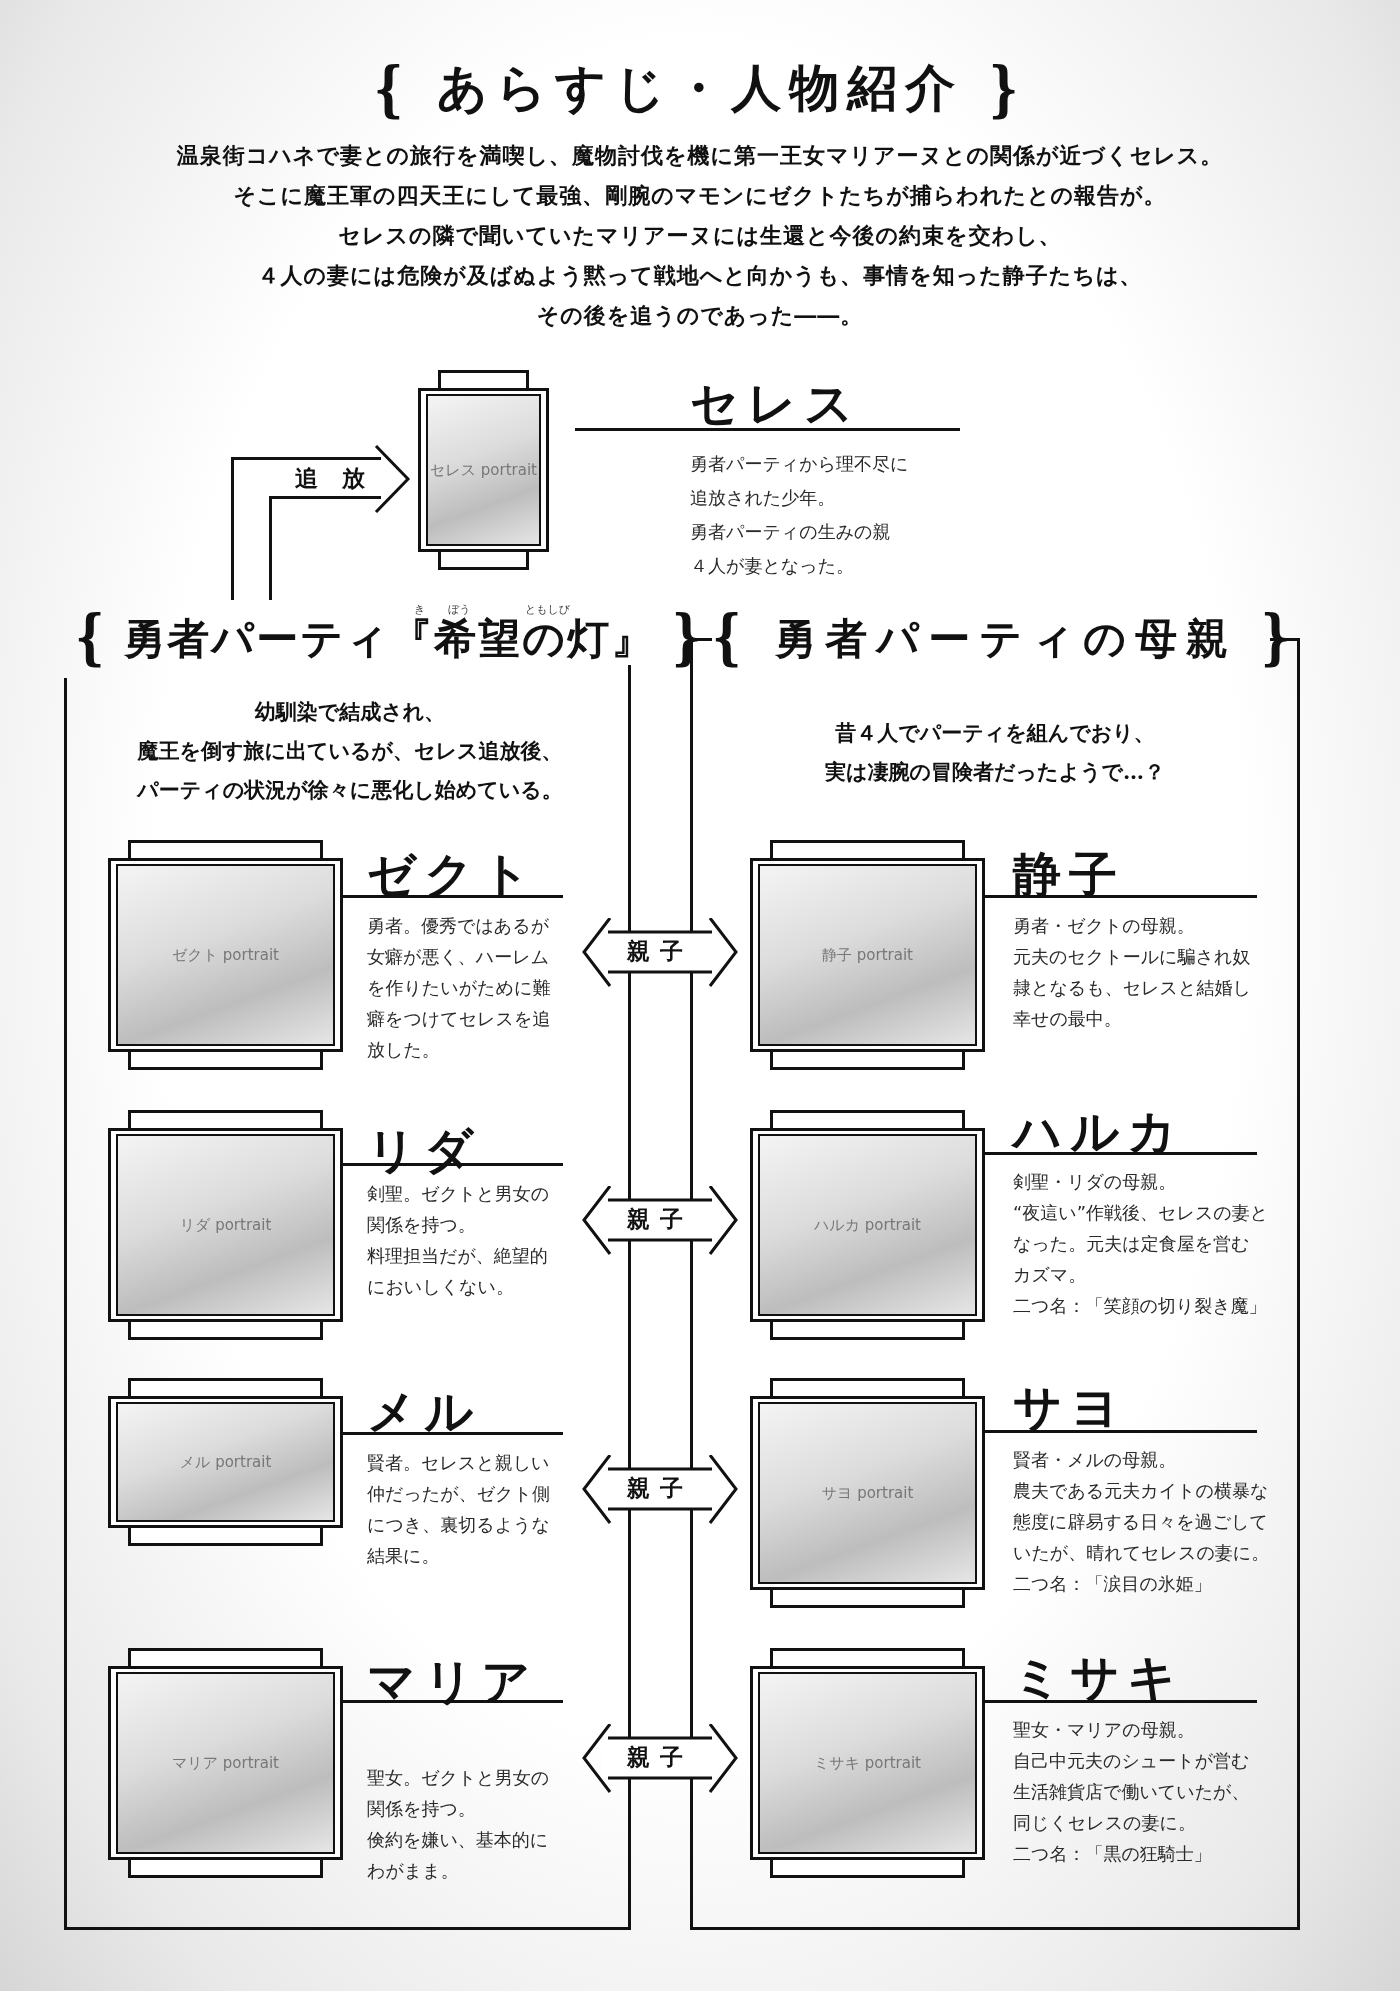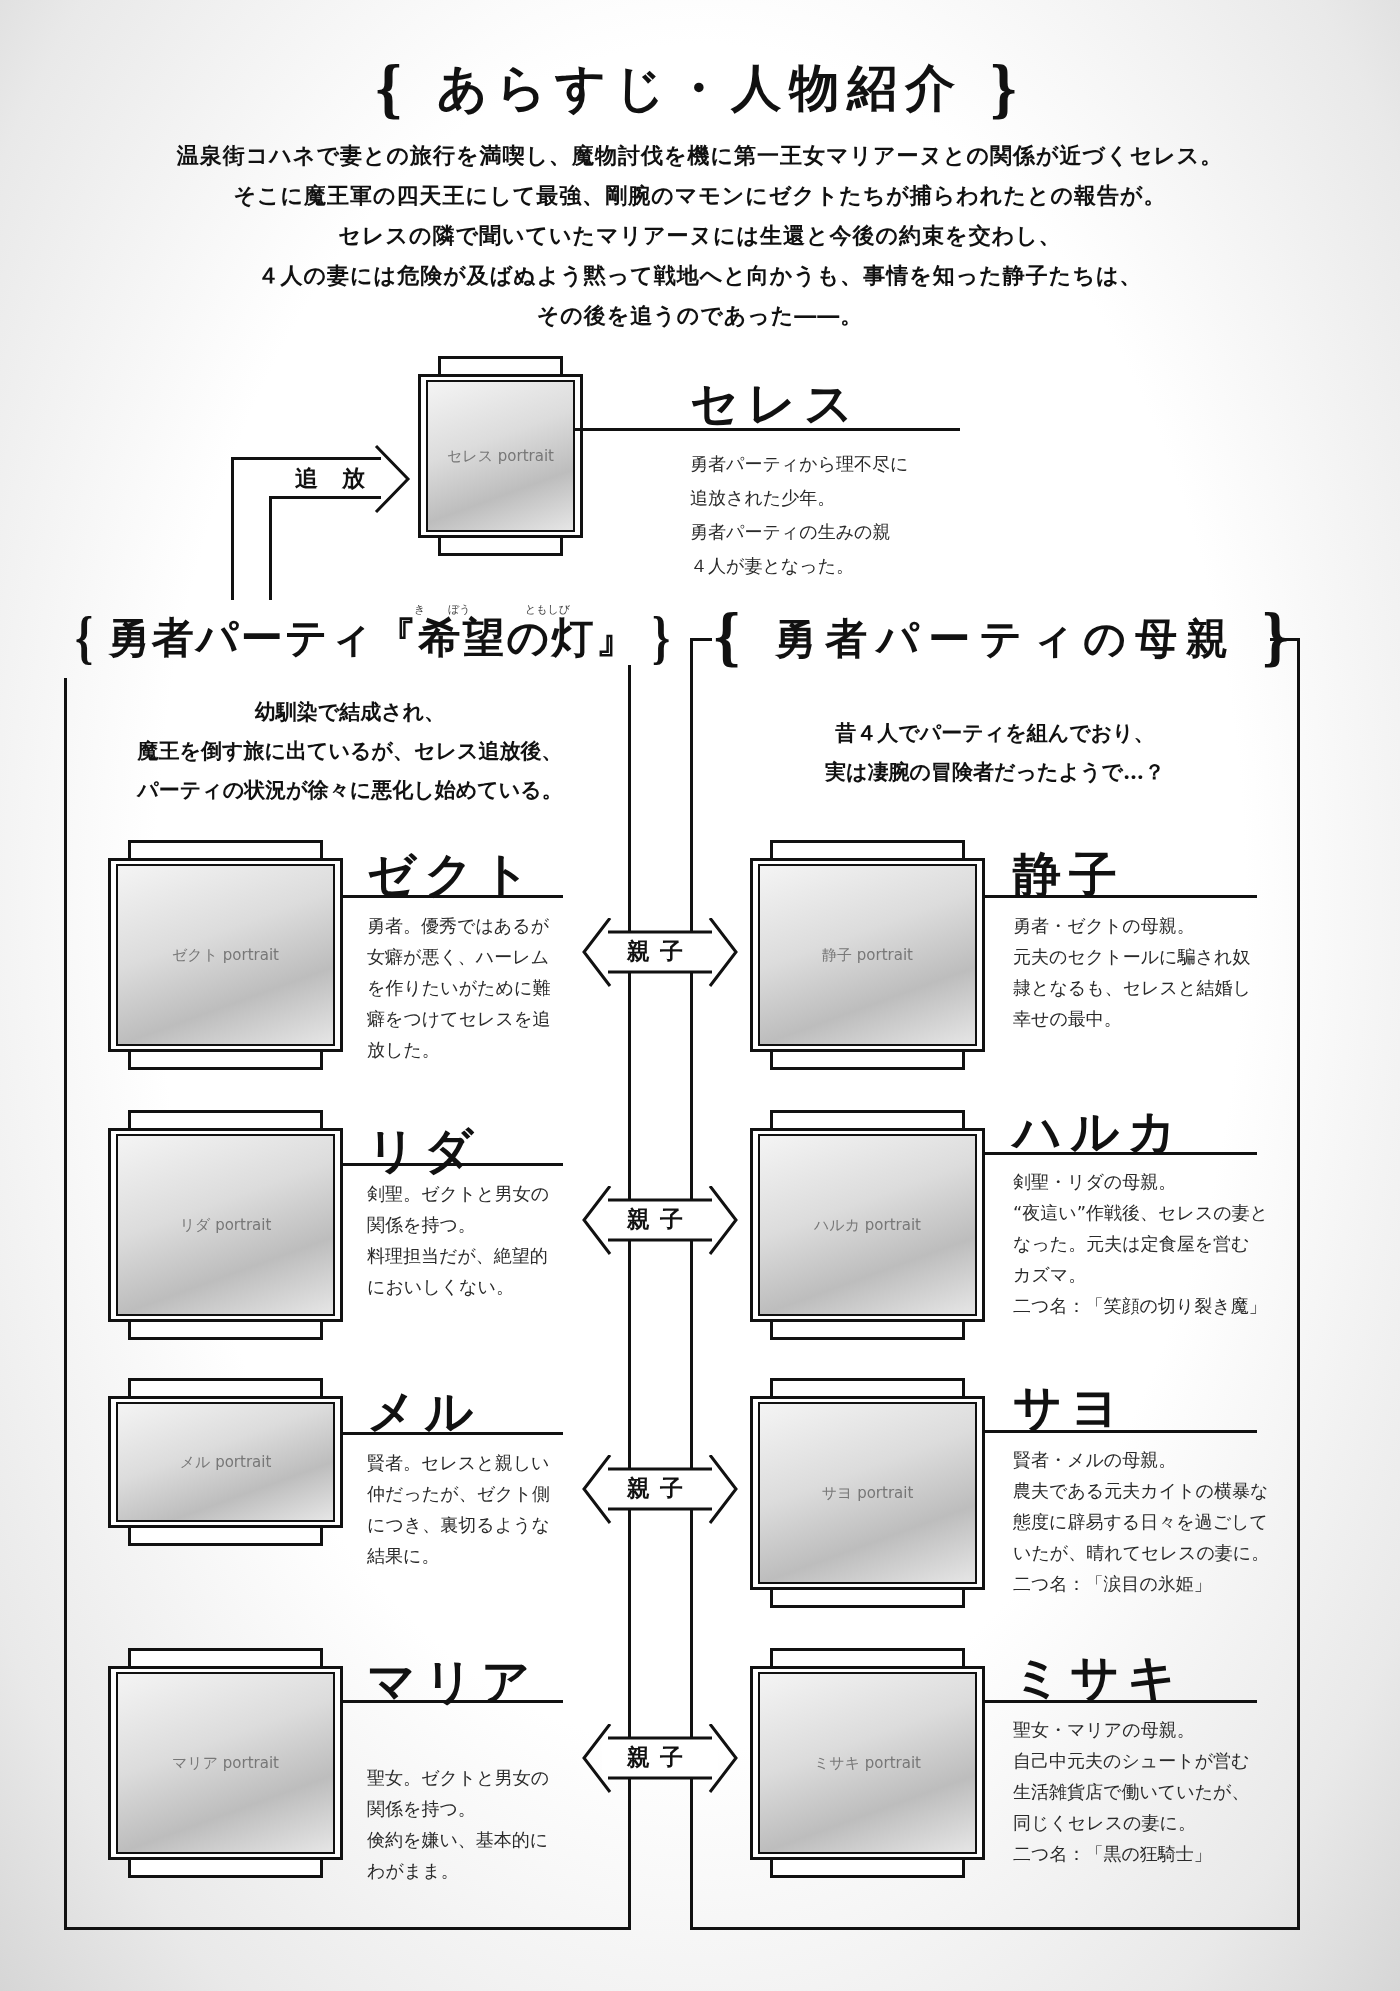--- a/index.html
+++ b/index.html
@@ -78,21 +78,21 @@
 </div>
 
 <div class="abs synopsis">
   <div>温泉街コハネで妻との旅行を満喫し、魔物討伐を機に第一王女マリアーヌとの関係が近づくセレス。</div>
   <div>そこに魔王軍の四天王にして最強、剛腕のマモンにゼクトたちが捕らわれたとの報告が。</div>
   <div>セレスの隣で聞いていたマリアーヌには生還と今後の約束を交わし、</div>
   <div>４人の妻には危険が及ばぬよう黙って戦地へと向かうも、事情を知った静子たちは、</div>
   <div>その後を追うのであった――。</div>
 </div>
 
-<div class="frame" style="left:418px; top:356px; width:165px; height:200px;">
+<div class="frame" style="left:418px; top:370px; width:131px; height:200px;">
   <div class="outer"></div>
     <div class="inner"></div>
   <div class="pic">セレス portrait</div>
 </div>
 <div class="charname" style="left:690px; top:372px;">セレス</div>
 <div class="rule" style="left:575px; top:428px; width:385px;"></div>
 <div class="desc" style="left:690px; top:447px; font-size:18px; line-height:34px;">
   <div>勇者パーティから理不尽に</div>
   <div>追放された少年。</div>
   <div>勇者パーティの生みの親</div>
@@ -101,21 +101,21 @@
 
 <div class="vline" style="left:231px; top:457px; height:143px;"></div>
 <div class="vline" style="left:269px; top:496px; height:104px;"></div>
 <div class="hline" style="left:231px; top:457px; width:150px;"></div>
 <div class="hline" style="left:269px; top:496px; width:112px;"></div>
 <svg class="abs" style="left:372px; top:444px;" width="40" height="70" viewBox="0 0 40 70">
   <polyline points="4,2 36,35 4,68" fill="none" stroke="#111" stroke-width="3"></polyline>
 </svg>
 <div class="tsuiho-label" style="left:295px; top:463px;">追 放</div>
 
-<div class="section-head" style="left:75px; top:610px;font-family:Liberation Serif, serif;">
+<div class="section-head" style="left:75px; top:610px;">
   <span class="brace">{</span>
   <span>勇者パーティ『希望の灯』</span>
   <span class="brace">}</span>
 </div>
 <span class="ruby" style="left:414px; top:602px;">き</span>
 <span class="ruby" style="left:448px; top:602px;">ぼう</span>
 <span class="ruby" style="left:525px; top:602px;">ともしび</span>
 
 <div class="vline" style="left:64px; top:678px; height:1252px;"></div>
 <div class="vline" style="left:628px; top:665px; height:1265px;"></div>

